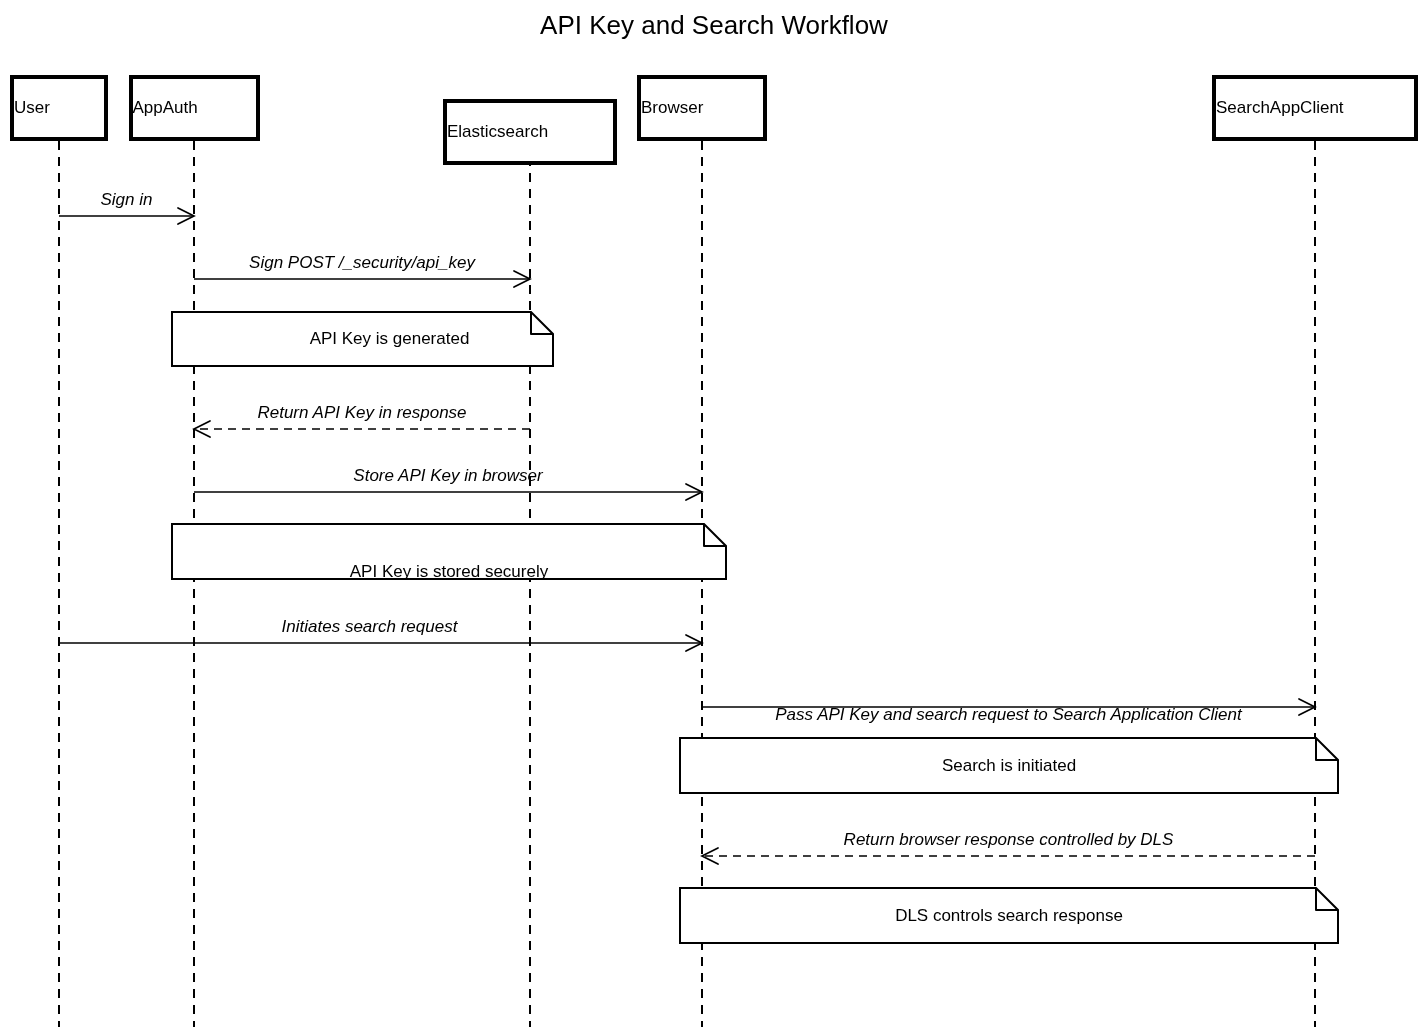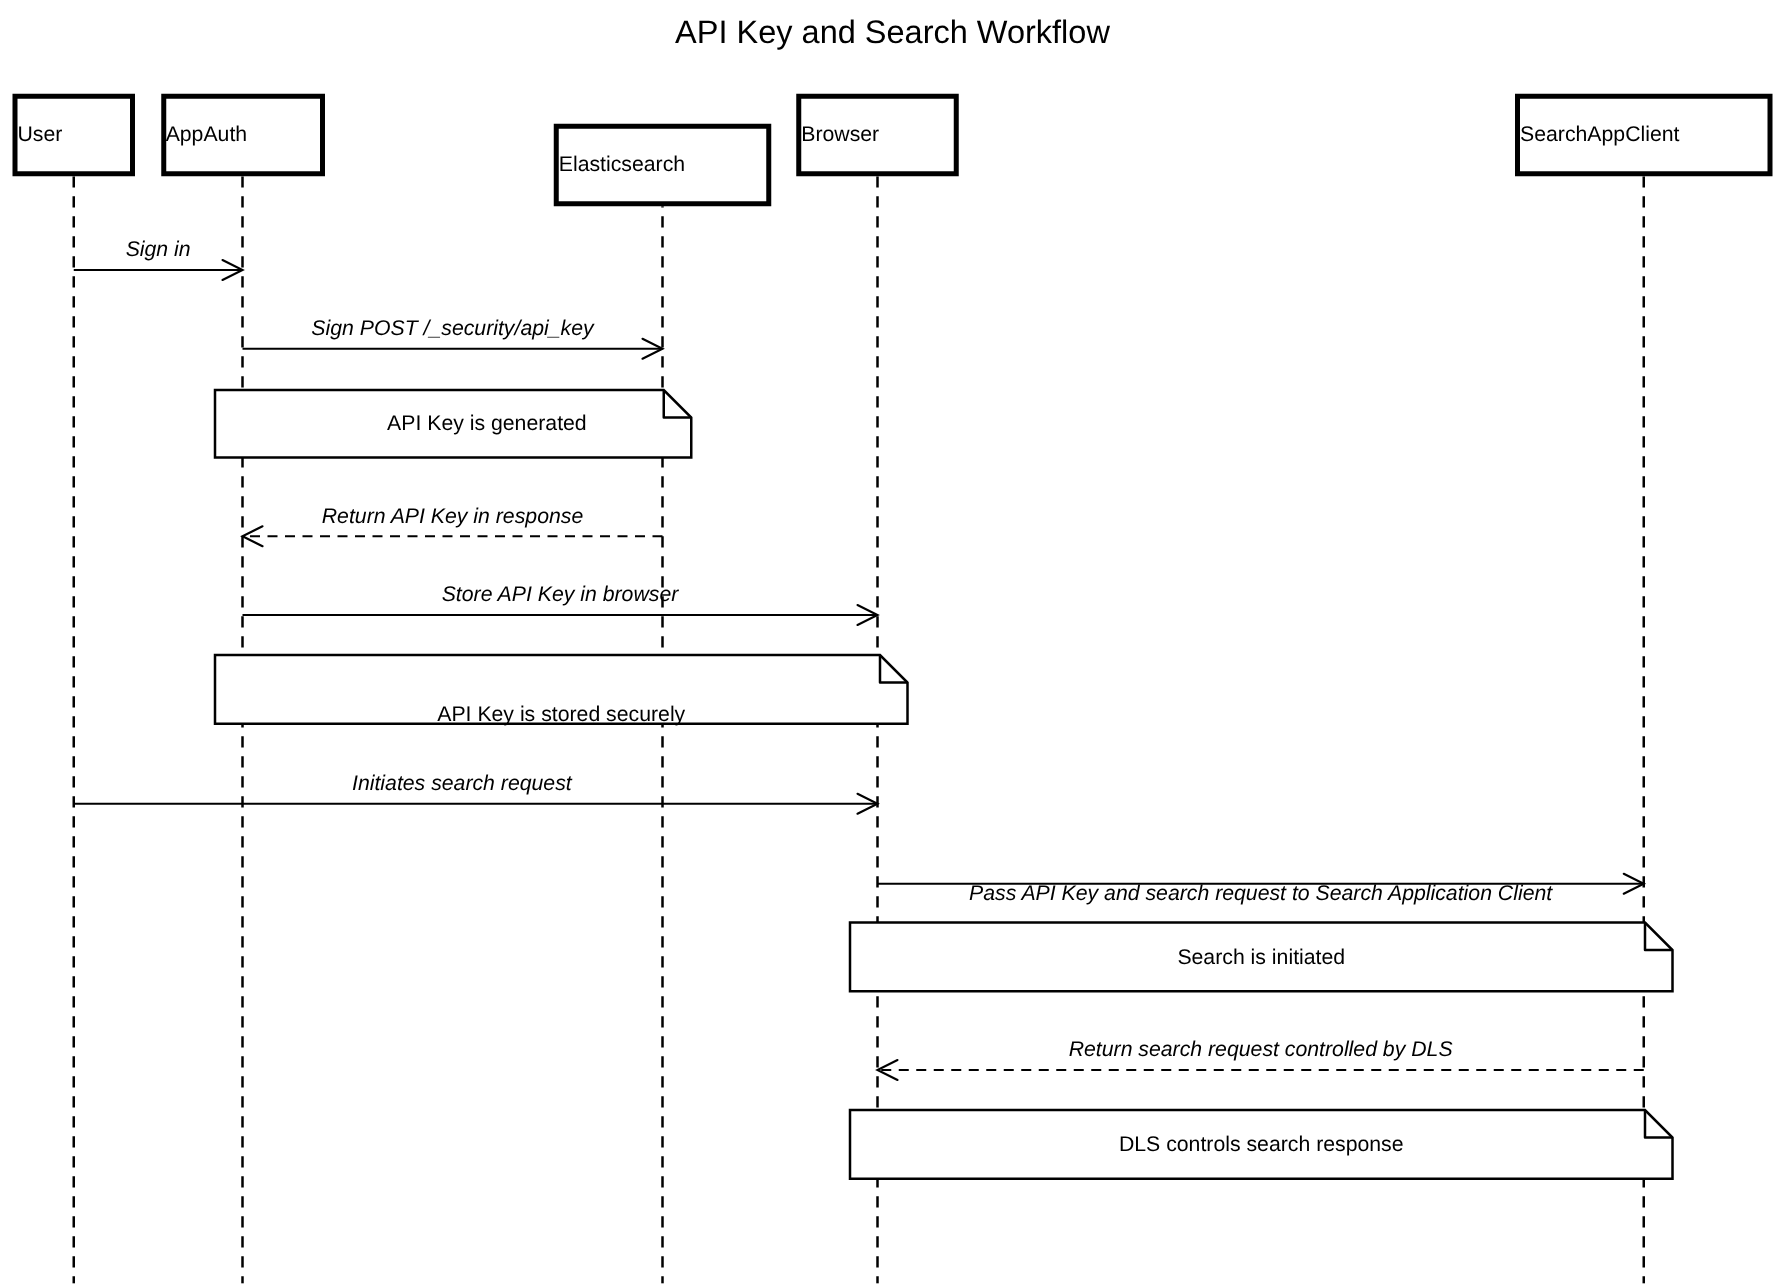--- a/index.html
+++ b/index.html
@@ -126,21 +126,21 @@
       <div class="note-label" style="left: 172px; top: 312px; width: 381px; height: 54px; line-height: 54px; margin-left: 27px;">API Key is generated</div>
       <div class="note-label" style="left: 172px; top: 544px; width: 554px; height: 55px; line-height: 55px;">API Key is stored securely</div>
       <div class="note-label" style="left: 680px; top: 738px; width: 658px; height: 55px; line-height: 55px;">Search is initiated</div>
       <div class="note-label" style="left: 680px; top: 888px; width: 658px; height: 55px; line-height: 55px;">DLS controls search response</div>
       <div class="msg-label" style="left: 59px; top: 189px; width: 135px;">Sign in</div>
       <div class="msg-label" style="left: 194px; top: 252px; width: 336px;">Sign POST /_security/api_key</div>
       <div class="msg-label" style="left: 194px; top: 402px; width: 336px;">Return API Key in response</div>
       <div class="msg-label" style="left: 194px; top: 465px; width: 508px;">Store API Key in browser</div>
       <div class="msg-label" style="left: 48px; top: 616px; width: 643px;">Initiates search request</div>
       <div class="msg-label" style="left: 702px; top: 704px; width: 613px;">Pass API Key and search request to Search Application Client</div>
-      <div class="msg-label" style="left: 702px; top: 829px; width: 613px;">Return search request controlled by DLS</div>
+      <div class="msg-label" style="left: 702px; top: 829px; width: 613px;">Return browser response controlled by DLS</div>
       <div class="actor-box" style="left: 10px; top: 75px; width: 98px; height: 66px;">
         <span>User</span>
       </div>
       <div class="actor-box" style="left: 128.5px; top: 75px; width: 131px; height: 66px;">
         <span>AppAuth</span>
       </div>
       <div class="actor-box" style="left: 443px; top: 75px; width: 174px; height: 66px; margin-top: 24px;">
         <span>Elasticsearch</span>
       </div>
       <div class="actor-box" style="left: 637px; top: 75px; width: 130px; height: 66px;">

